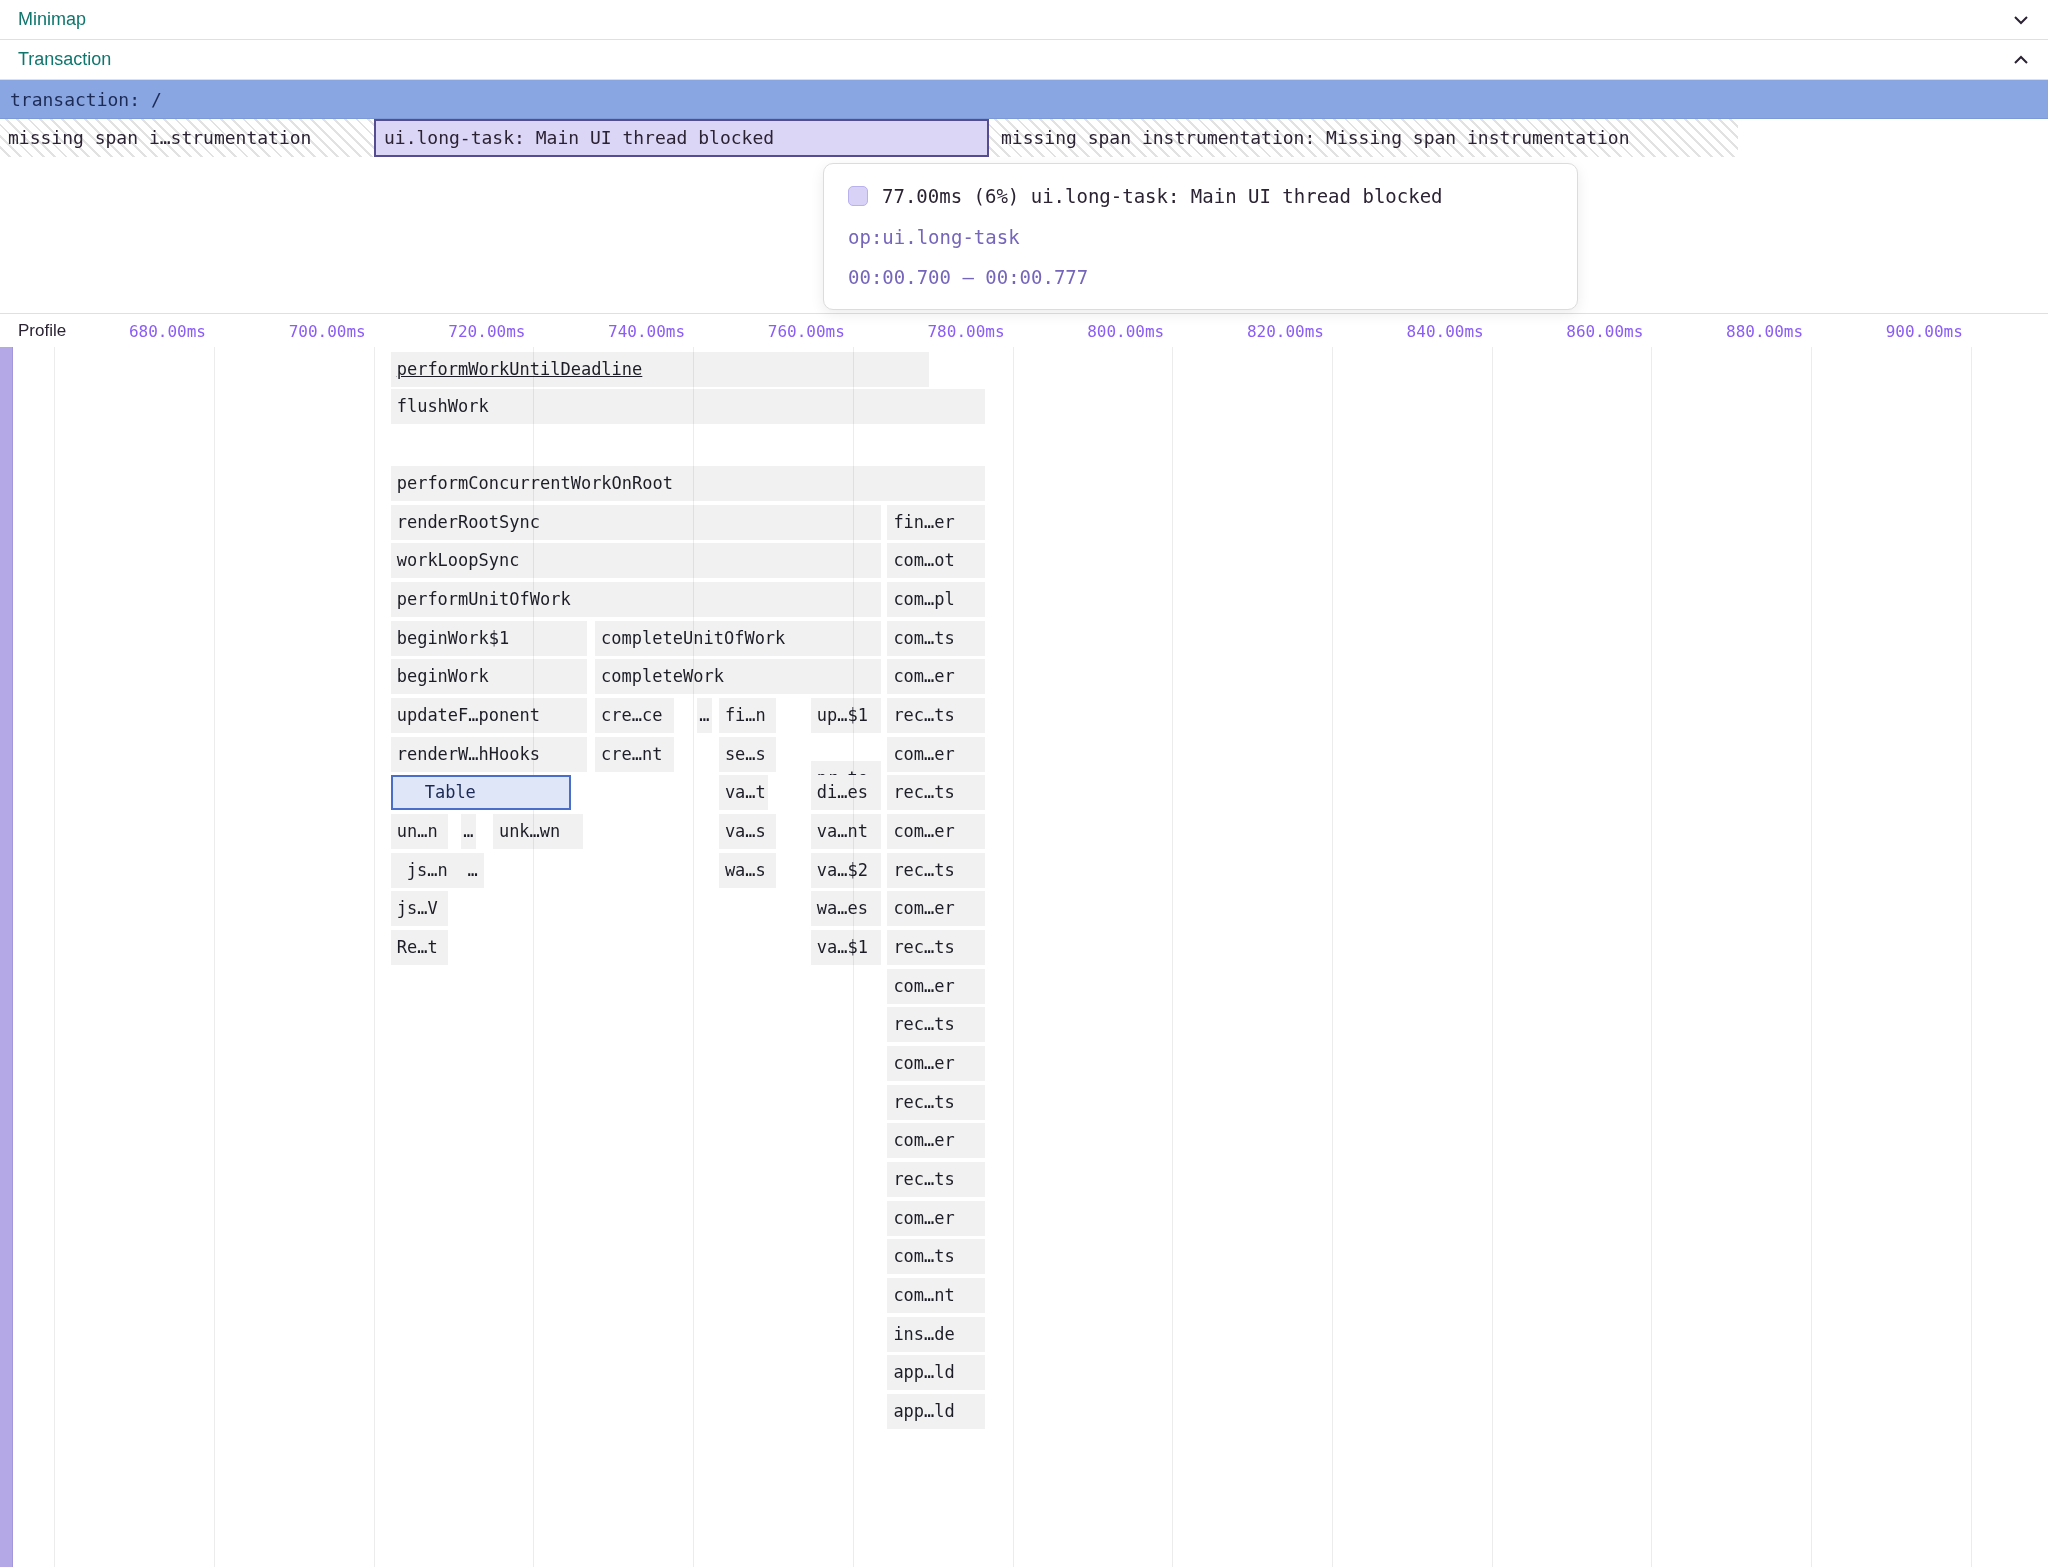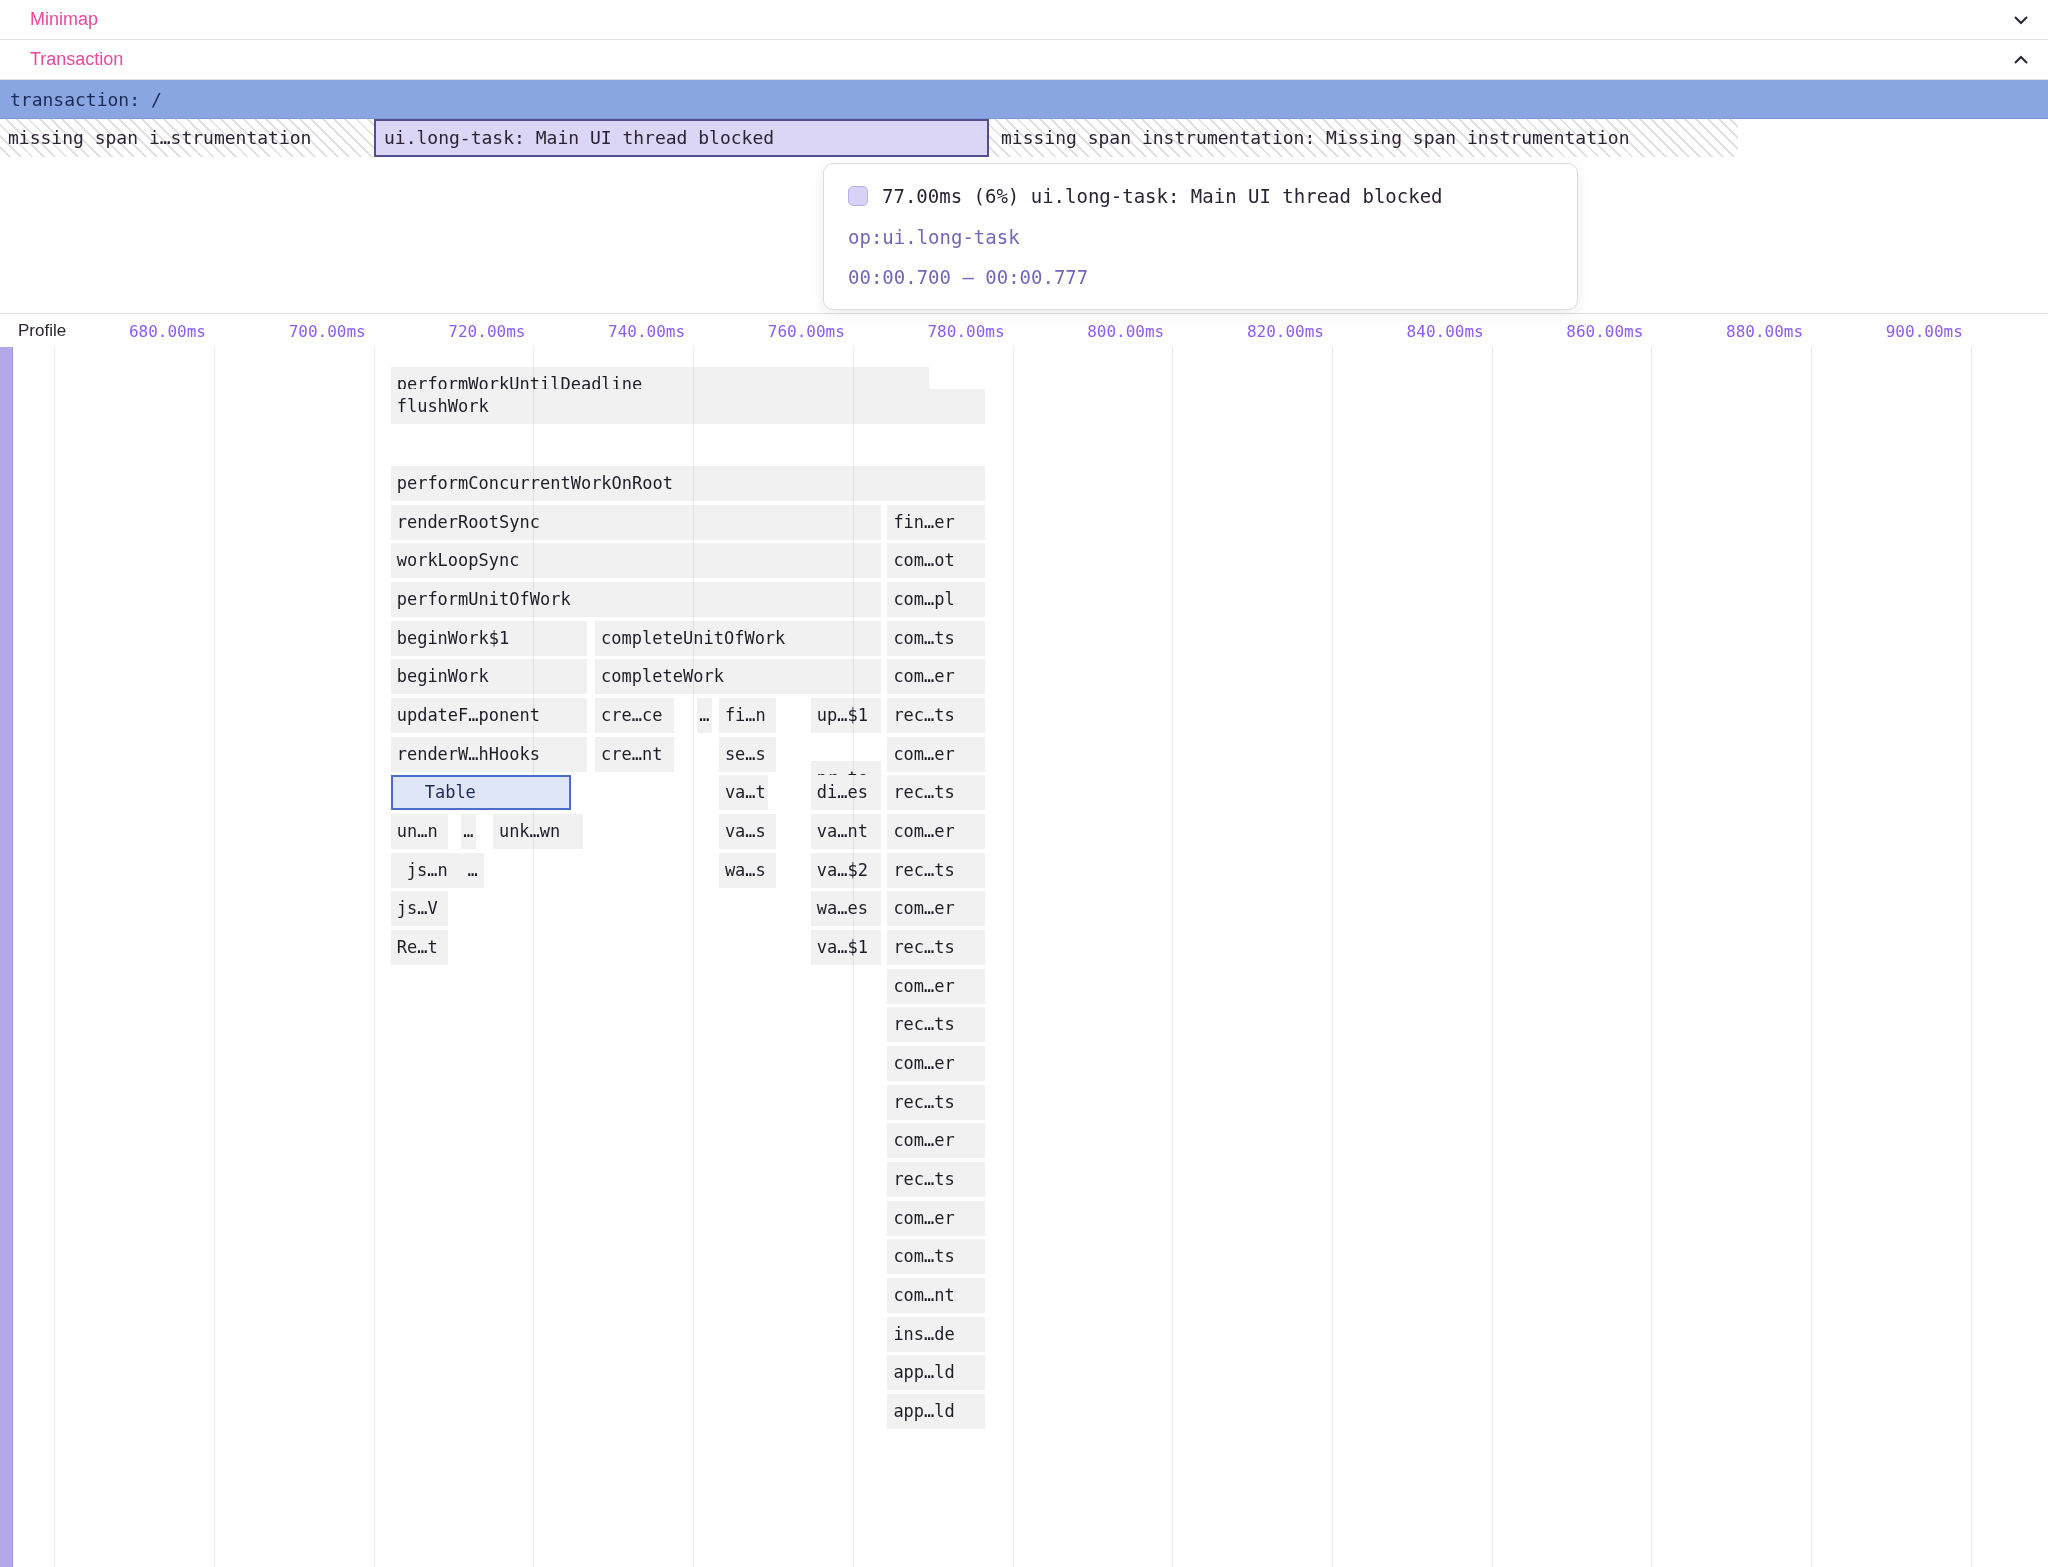--- a/index.html
+++ b/index.html
@@ -11,21 +11,21 @@
   }
   .mono { font-family: "DejaVu Sans Mono", monospace; }
   .app { position: relative; width: 2048px; height: 1567px; background: #fff; }
 
   
   .section-bar {
     position: absolute; left: 0; width: 2048px; height: 40px;
     background: #ffffff; border-bottom: 1px solid #e0e0e0;
     display: flex; align-items: center;
   }
-  .section-bar .bar-label { font-size: 18px; margin-left: 30px; color: #ec4899; }
+  .section-bar .bar-label { font-size: 18px; margin-left: 18px; color: #0f766e; }
   .section-bar .chev { position: absolute; right: 16px; top: 50%; transform: translateY(-50%); display: flex; }
 
   #minimap-bar { top: 0; }
   #transaction-bar { top: 40px; }
 
   
   .transaction-row {
     position: absolute; top: 80px; left: 0; width: 2048px; height: 39px;
     background: #8aa6e2; border-bottom: 1px solid #7d99d8;
     display: flex; align-items: center;
@@ -175,21 +175,21 @@
       <div class="gridline" style="left: 533.42px;"></div>
       <div class="gridline" style="left: 693.13px;"></div>
       <div class="gridline" style="left: 852.84px;"></div>
       <div class="gridline" style="left: 1012.55px;"></div>
       <div class="gridline" style="left: 1172.26px;"></div>
       <div class="gridline" style="left: 1331.97px;"></div>
       <div class="gridline" style="left: 1491.68px;"></div>
       <div class="gridline" style="left: 1651.39px;"></div>
       <div class="gridline" style="left: 1811.1px;"></div>
       <div class="gridline" style="left: 1970.81px;"></div>
-      <div class="frame mono" style="left: 390.681px; width: 538px; top: 20px;">performWorkUntilDeadline</div>
+      <div class="frame mono" style="left: 390.681px; width: 538px; top: 5px; text-decoration: underline;">performWorkUntilDeadline</div>
       <div class="frame mono" style="left: 390.681px; width: 594.517px; top: 41.66px;">flushWork</div>
       <div class="frame mono" style="left: 390.681px; width: 594.517px; top: 118.98px;">performConcurrentWorkOnRoot</div>
       <div class="frame mono" style="left: 390.681px; width: 490.705px; top: 157.64px;">renderRootSync</div>
       <div class="frame mono" style="left: 887.379px; width: 97.8187px; top: 157.64px;">fin…er</div>
       <div class="frame mono" style="left: 390.681px; width: 490.705px; top: 196.3px;">workLoopSync</div>
       <div class="frame mono" style="left: 887.379px; width: 97.8187px; top: 196.3px;">com…ot</div>
       <div class="frame mono" style="left: 390.681px; width: 490.705px; top: 234.96px;">performUnitOfWork</div>
       <div class="frame mono" style="left: 887.379px; width: 97.8187px; top: 234.96px;">com…pl</div>
       <div class="frame mono" style="left: 390.681px; width: 196.04px; top: 273.62px;">beginWork$1</div>
       <div class="frame mono" style="left: 595.11px; width: 286.277px; top: 273.62px;">completeUnitOfWork</div>

